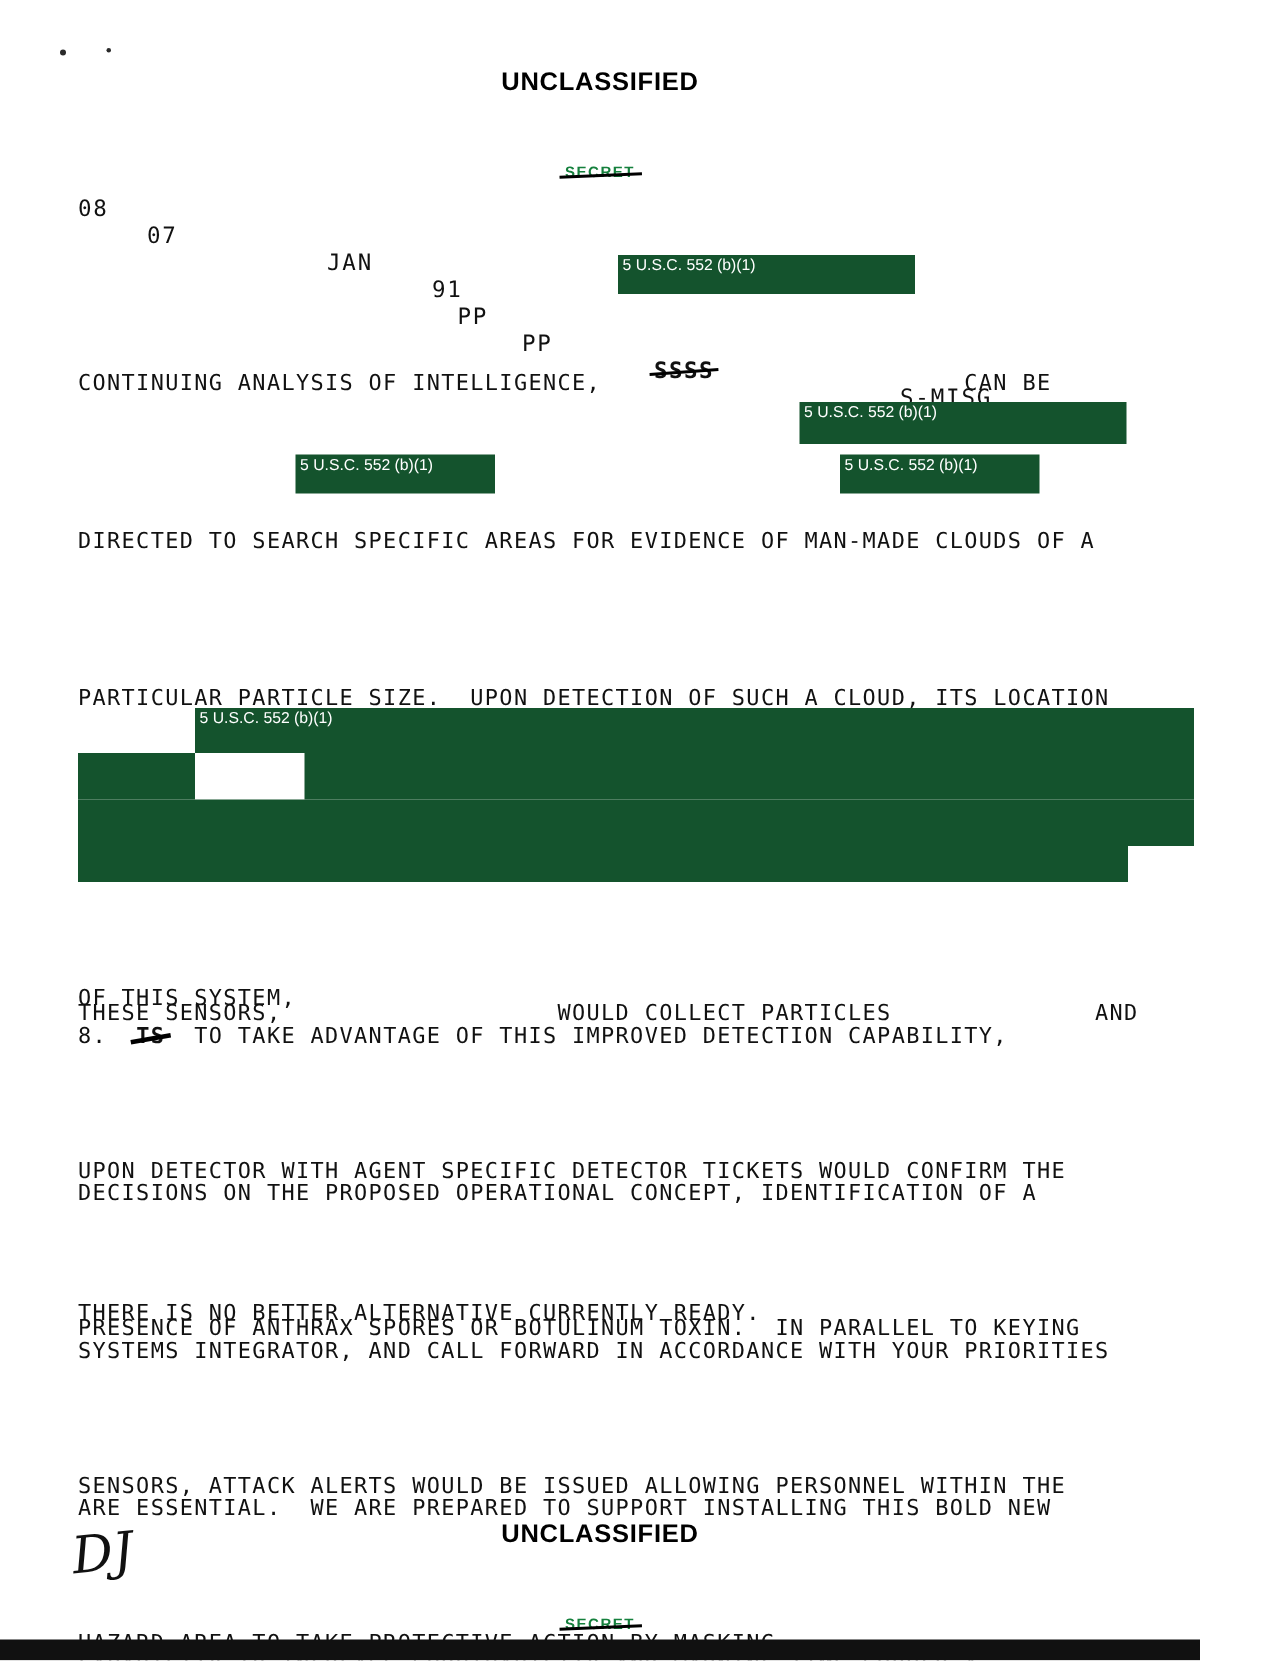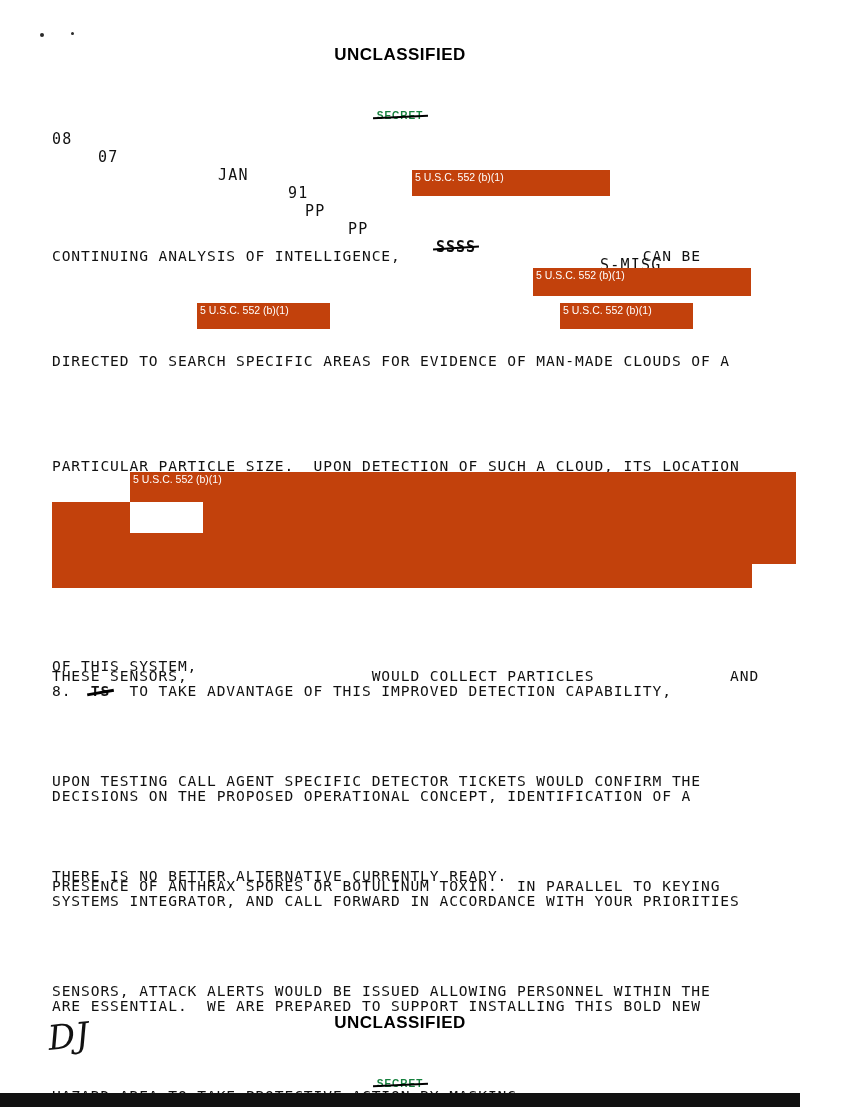--- a/index.html
+++ b/index.html
@@ -97,21 +97,21 @@
   }
   .line {
     position: relative;
     height: 35px;
     white-space: pre;
   }
 
   
   .redact {
     position: absolute;
-    background: #c2410c;
+    background: #14532d;
     color: #fff;
     font-family: "Liberation Sans", sans-serif;
     font-size: 10.5px;
     letter-spacing: 0;
     line-height: 1;
     display: flex;
     align-items: flex-start;
     padding: 2px 3px;
     box-sizing: border-box;
     overflow: hidden;
@@ -184,21 +184,21 @@
     <span class="hdr-seg strike" style="left:395px;">SSSS</span>
     <span class="hdr-seg" style="left:600px;">S-MISG</span>
   </div>
 
   <div class="body-text">
     <div class="line">CONTINUING ANALYSIS OF INTELLIGENCE,                         CAN BE</div>
     <div class="line">DIRECTED TO SEARCH SPECIFIC AREAS FOR EVIDENCE OF MAN-MADE CLOUDS OF A</div>
     <div class="line">PARTICULAR PARTICLE SIZE.  UPON DETECTION OF SUCH A CLOUD, ITS LOCATION</div>
     <div class="line">AND DIRECTION OF MOVEMENT WOULD THEN BE PASSED TO</div>
     <div class="line">THESE SENSORS,                   WOULD COLLECT PARTICLES              AND</div>
-    <div class="line">UPON TESTING CALL AGENT SPECIFIC DETECTOR TICKETS WOULD CONFIRM THE</div>
+    <div class="line">UPON DETECTOR WITH AGENT SPECIFIC DETECTOR TICKETS WOULD CONFIRM THE</div>
     <div class="line">PRESENCE OF ANTHRAX SPORES OR BOTULINUM TOXIN.  IN PARALLEL TO KEYING</div>
     <div class="line">SENSORS, ATTACK ALERTS WOULD BE ISSUED ALLOWING PERSONNEL WITHIN THE</div>
     <div class="line">HAZARD AREA TO TAKE PROTECTIVE ACTION BY MASKING.</div>
   </div>
 
   <div class="body-text" style="top: 473px;">
     <div class="line"><span>7.</span>  <span class="ts">TS</span></div>
     <div class="line">OF THIS SYSTEM,</div>
     <div class="line"> </div>
     <div class="line">THERE IS NO BETTER ALTERNATIVE CURRENTLY READY.</div>

